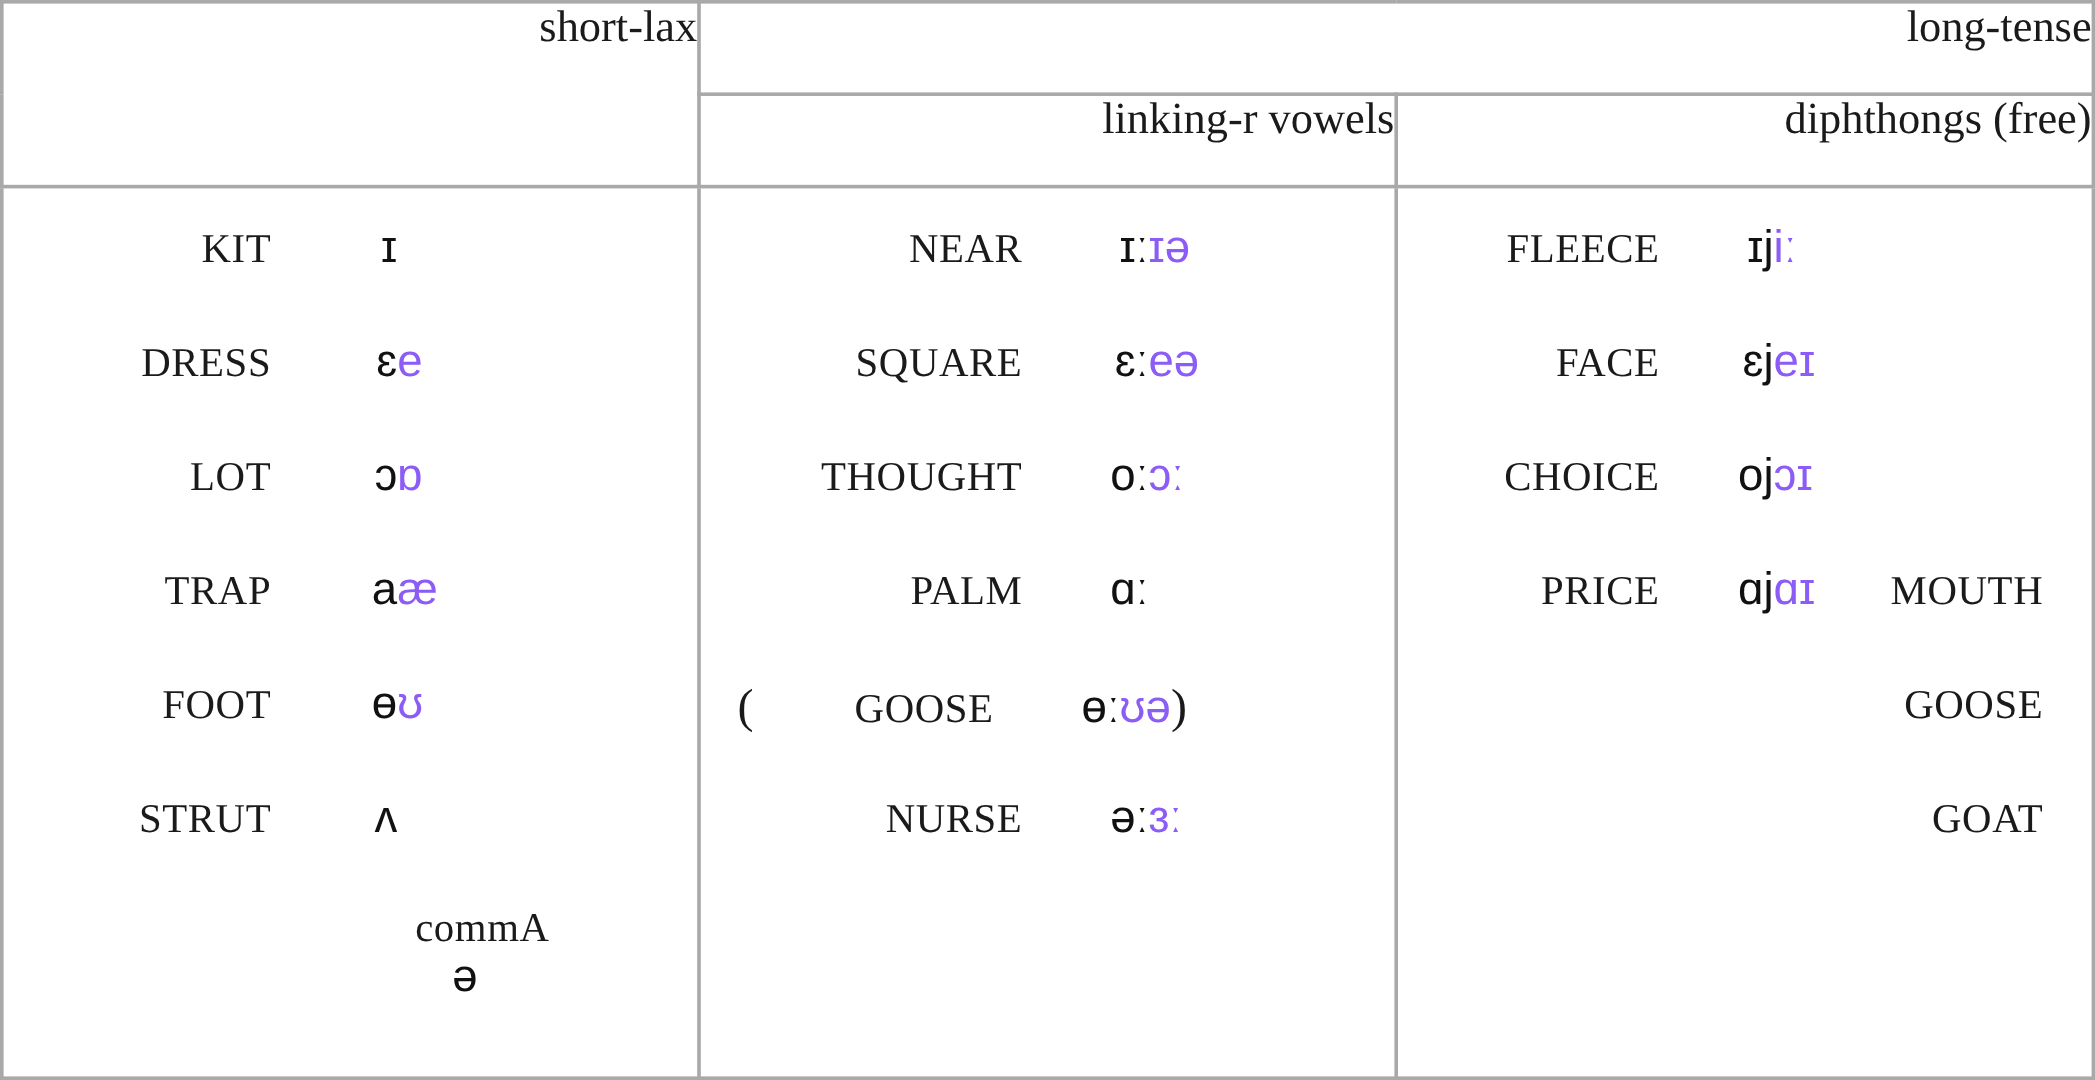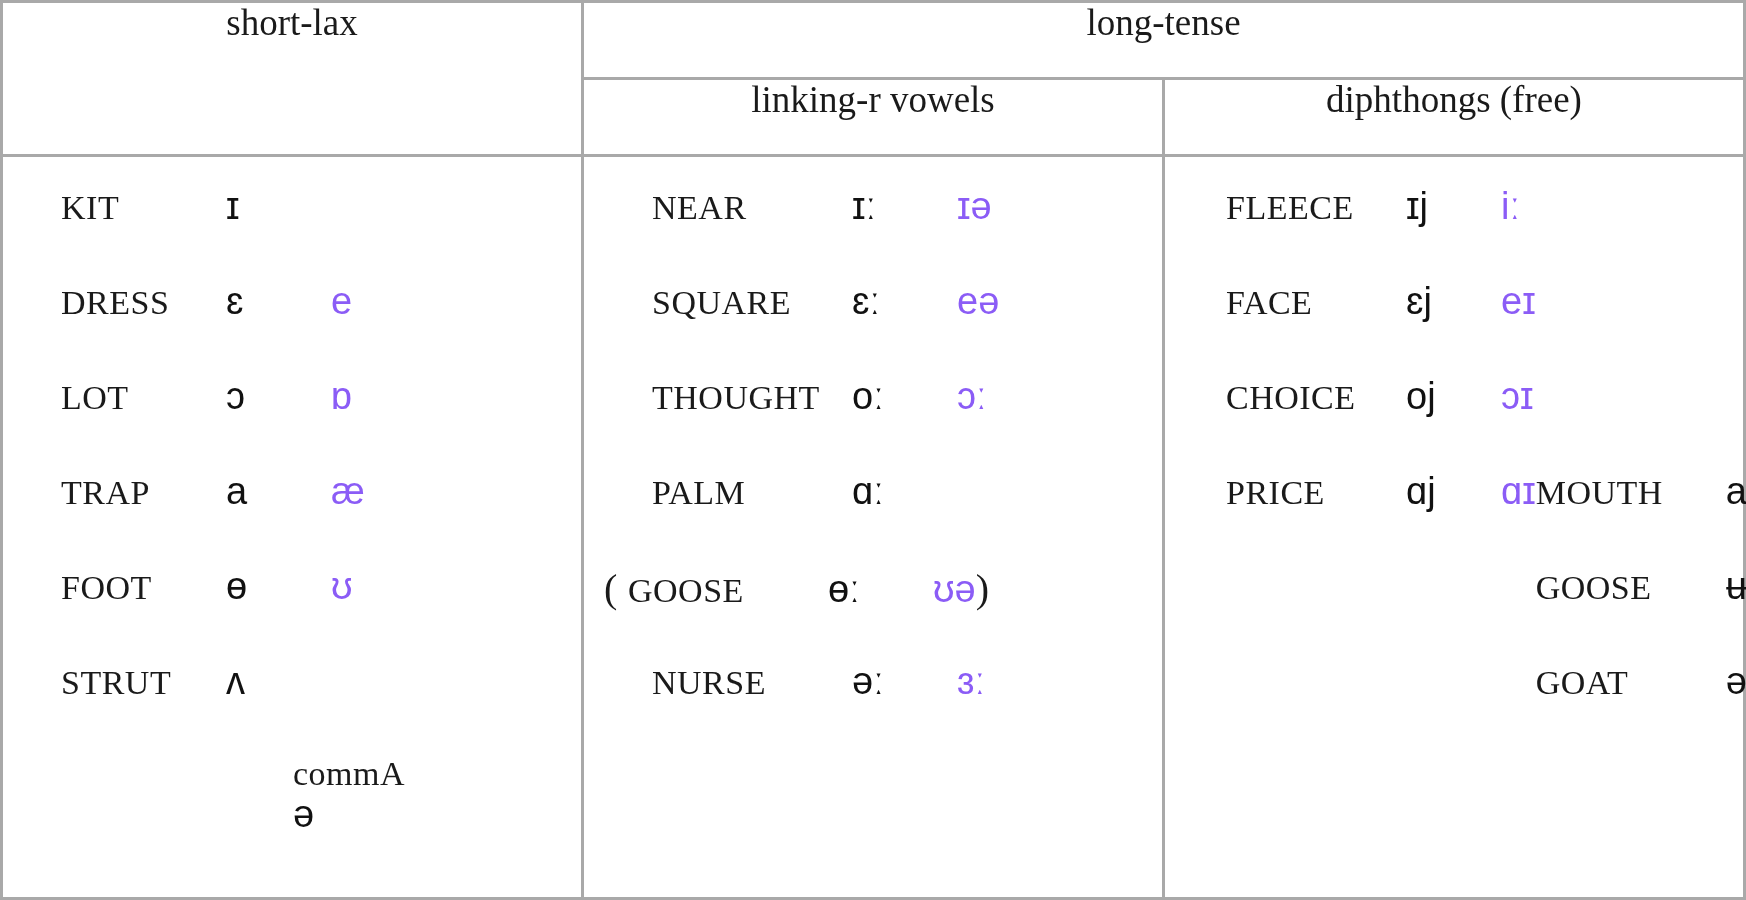--- a/index.html
+++ b/index.html
@@ -19,20 +19,21 @@
     height: 900px;
     box-sizing: border-box;
     border-collapse: collapse;
     table-layout: fixed;
   }
 
   .vowel-table td {
     border: 3px solid #a9a9a9;
     padding: 0;
     vertical-align: top;
+    text-align: right;
   }
 
   
   .hdr {
     text-align: center;
     vertical-align: middle;
     font-size: 37px;
     color: #1a1a1a;
     font-family: "Liberation Serif", "DejaVu Serif", serif;
     font-weight: normal;
@@ -109,21 +110,21 @@
   .c2 .open-paren  { width: 24px; display: inline-block; }
 
   
   .c3-inner {
     display: flex;
     height: 100%;
   }
   .c3-left, .c3-right {
     padding-top: 28px;
   }
-  .c3-left  { padding-left: 61px; width: 390px; box-sizing: border-box; }
+  .c3-left  { padding-left: 38px; width: 390px; box-sizing: border-box; }
   .c3-right { padding-left: 0; }
 
   .c3-left .setname { width: 180px; }
   .c3-left .ipa     { width: 95px; }
 
   .c3-right .setname { width: 190px; }
   .c3-right .ipa     { width: 105px; }
 
   .spacer-row { height: 95px; }
 

